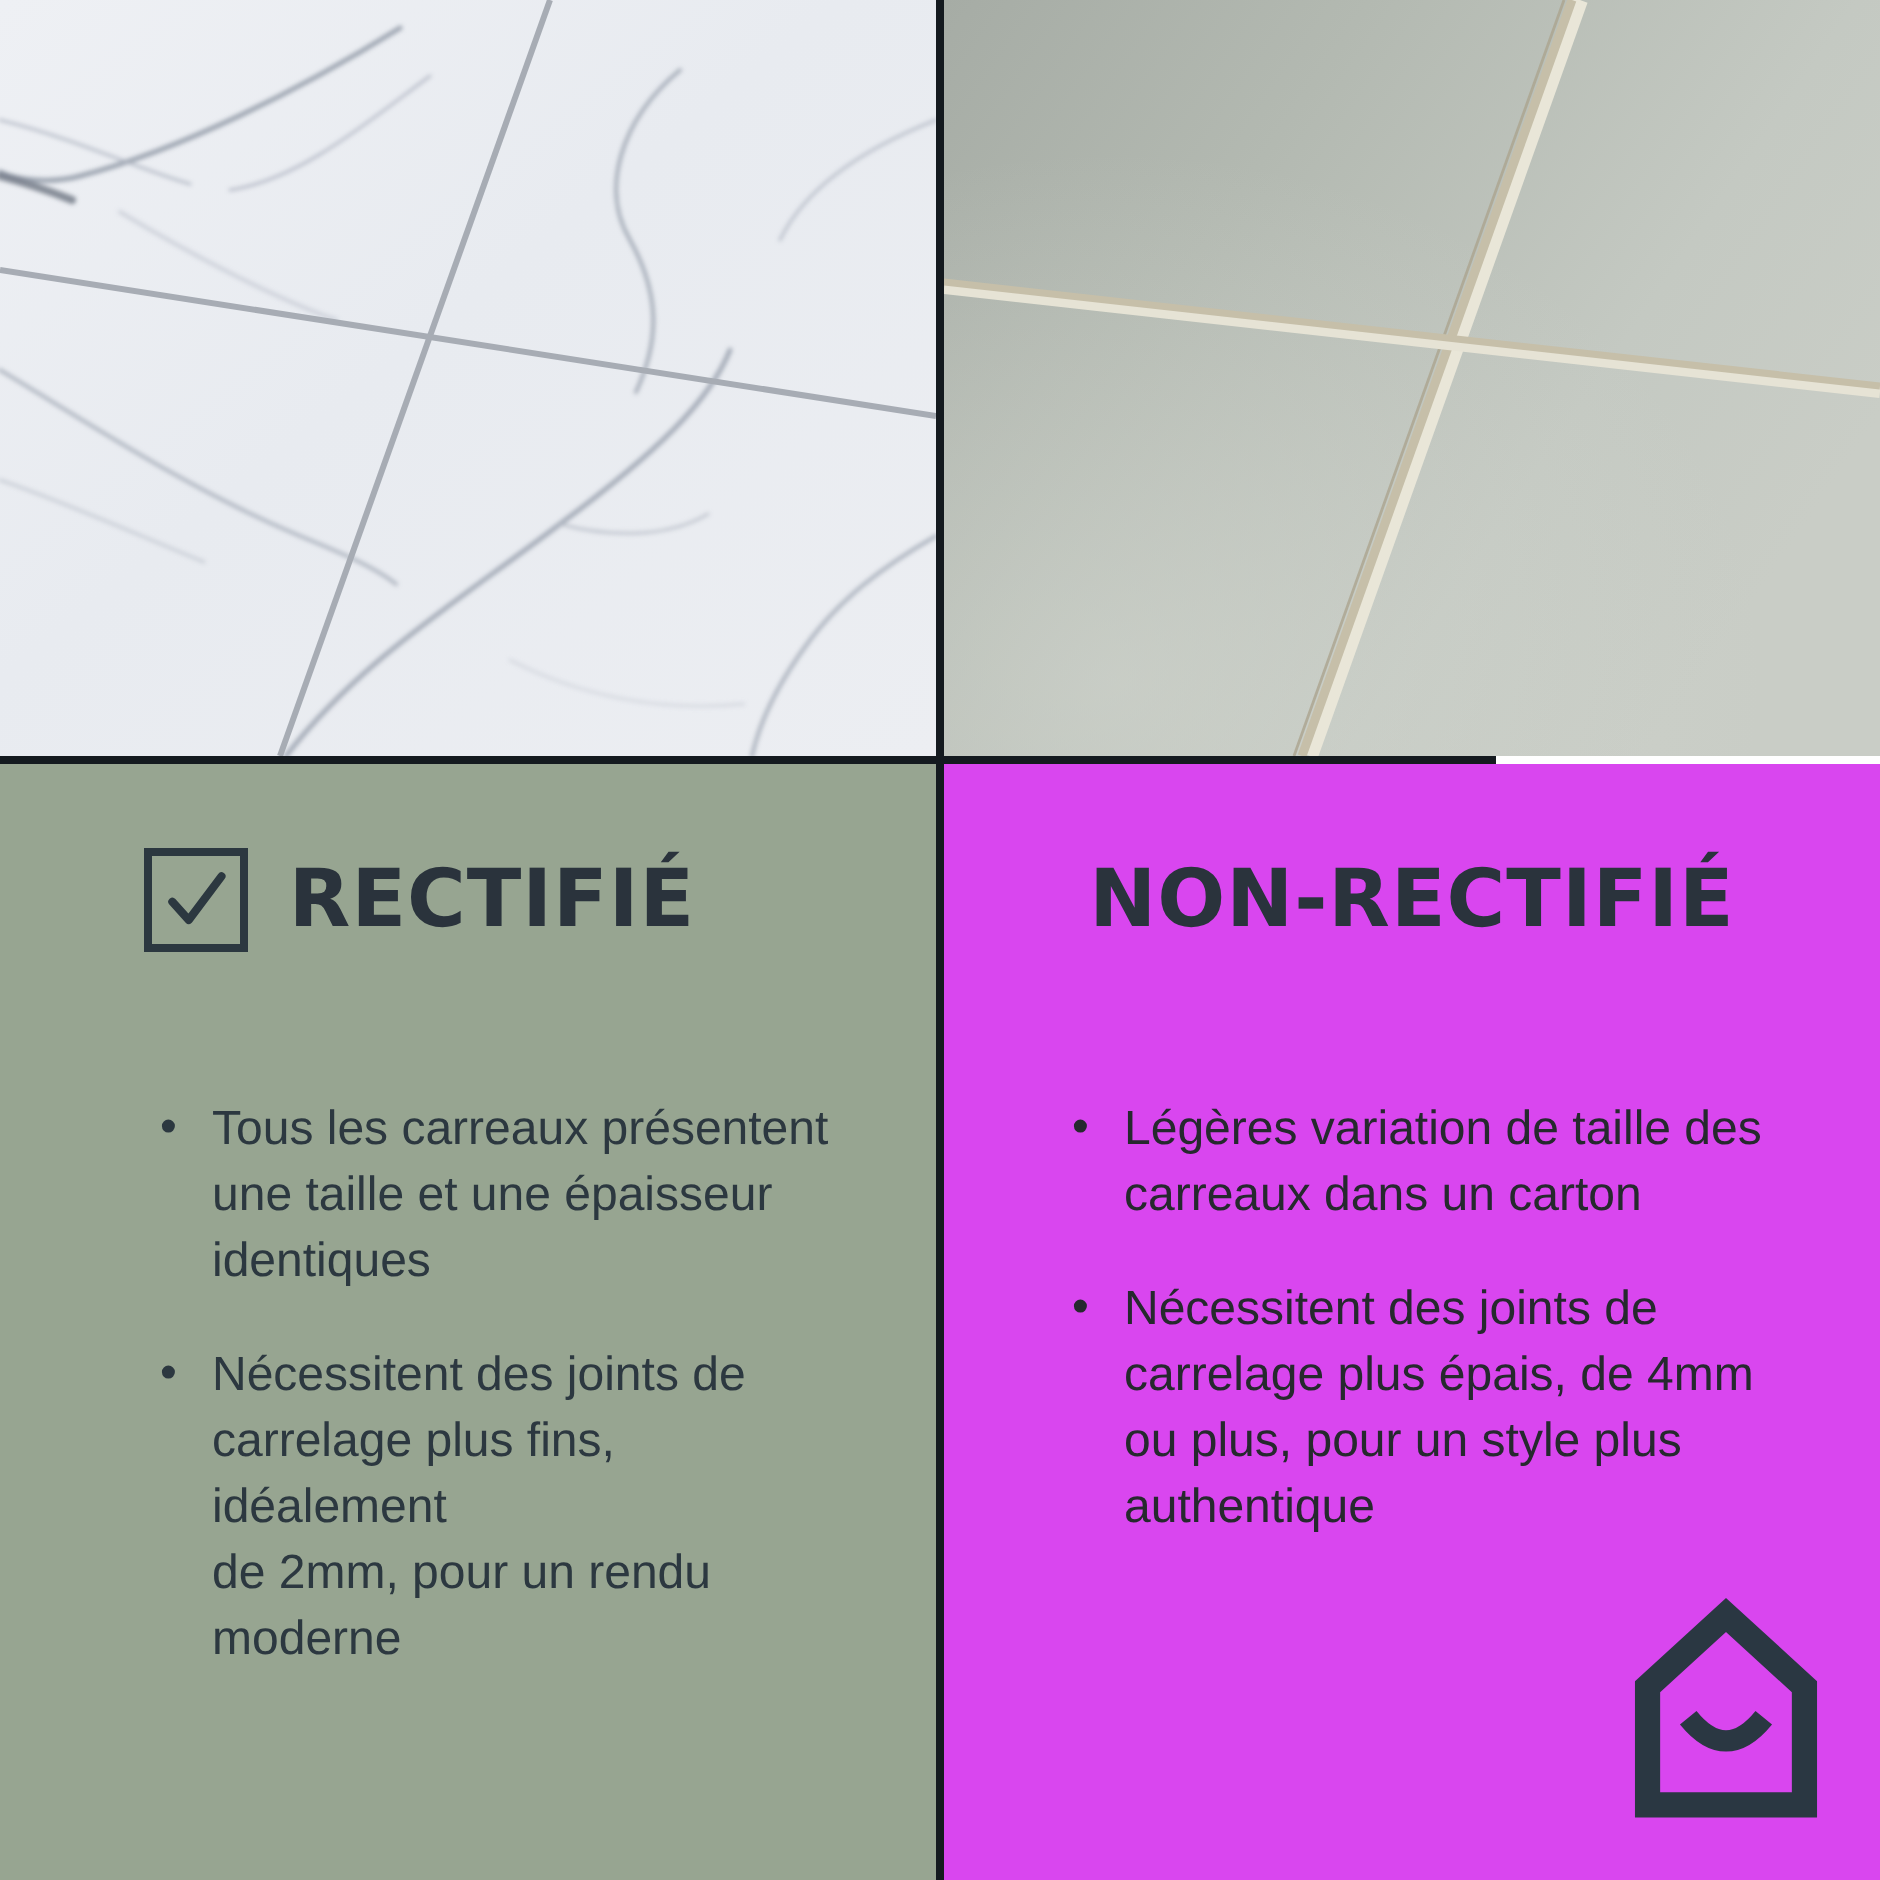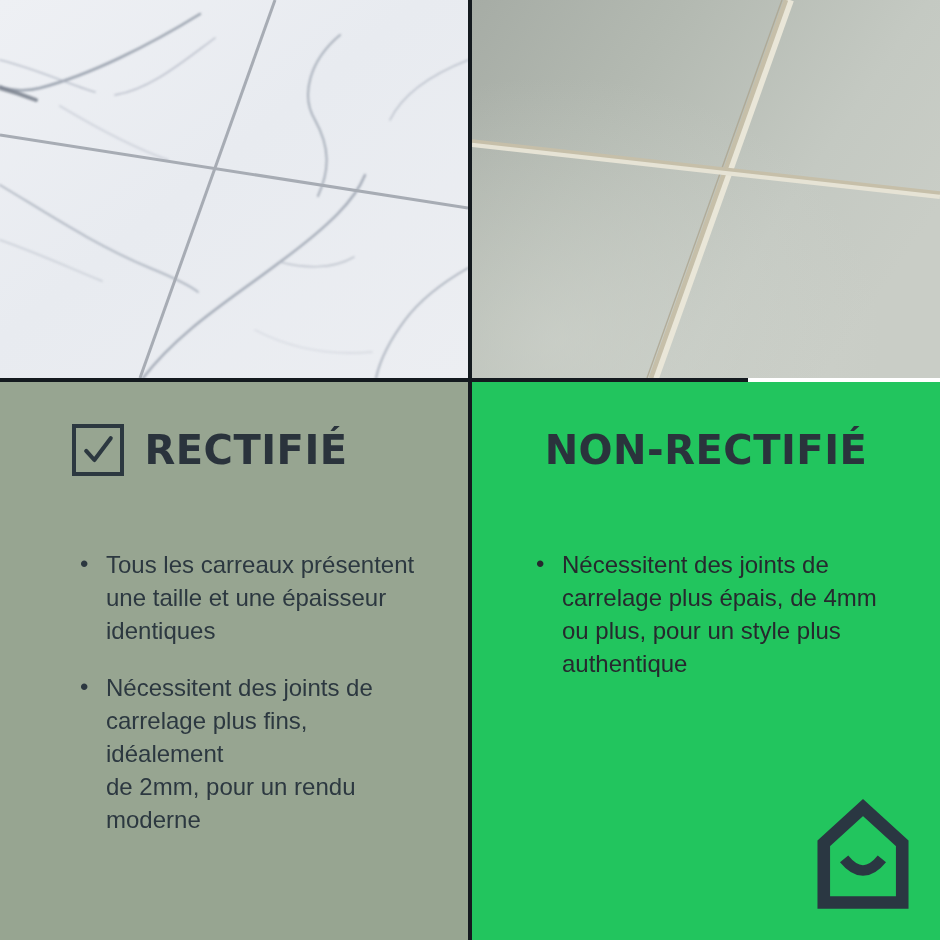--- a/index.html
+++ b/index.html
@@ -12,21 +12,21 @@
     gap:4px;
     width:748px;height:940px;
     background:#141a1f; 
   }
 
   .photo{position:relative;overflow:hidden;}
   .photo svg{position:absolute;left:0;top:0;display:block;}
 
   .panel{position:relative;overflow:hidden;}
   .panel-left{background:#97a591;color:#2c3840;}
-  .panel-right{background:#22c55e;color:#26292e;}
+  .panel-right{background:#d946ef;color:#26292e;}
 
   
   .header-row{
     position:absolute;top:42px;left:0;right:48px;
     display:flex;align-items:center;justify-content:center;gap:20px;
   }
   .title{
     margin:0;
     font-family:"DejaVu Sans","Liberation Sans",sans-serif;
     font-weight:700;font-size:40px;line-height:52px;
@@ -147,20 +147,22 @@
 identiques</li>
       <li>Nécessitent des joints de
 carrelage plus fins, idéalement
 de 2mm, pour un rendu moderne</li>
     </ul>
   </div>
 
   <div class="panel panel-right">
     <h1 class="title title-right">NON-RECTIFIÉ</h1>
     <ul class="bullets bullets-right">
+      <li>Légères variation de taille des
+carreaux dans un carton</li>
       <li>Nécessitent des joints de
 carrelage plus épais, de 4mm
 ou plus, pour un style plus
 authentique</li>
     </ul>
     <span class="logo">
       <svg width="92" height="112" viewBox="0 0 95 114">
         <path d="M7,107 L7,46 L47.5,9 L88,46 L88,107 Z" fill="none" stroke="#2a3742" stroke-width="13" stroke-linejoin="miter"></path>
         <path d="M28,62 Q47.5,86 67,62" fill="none" stroke="#2a3742" stroke-width="11" stroke-linecap="butt"></path>
       </svg>

